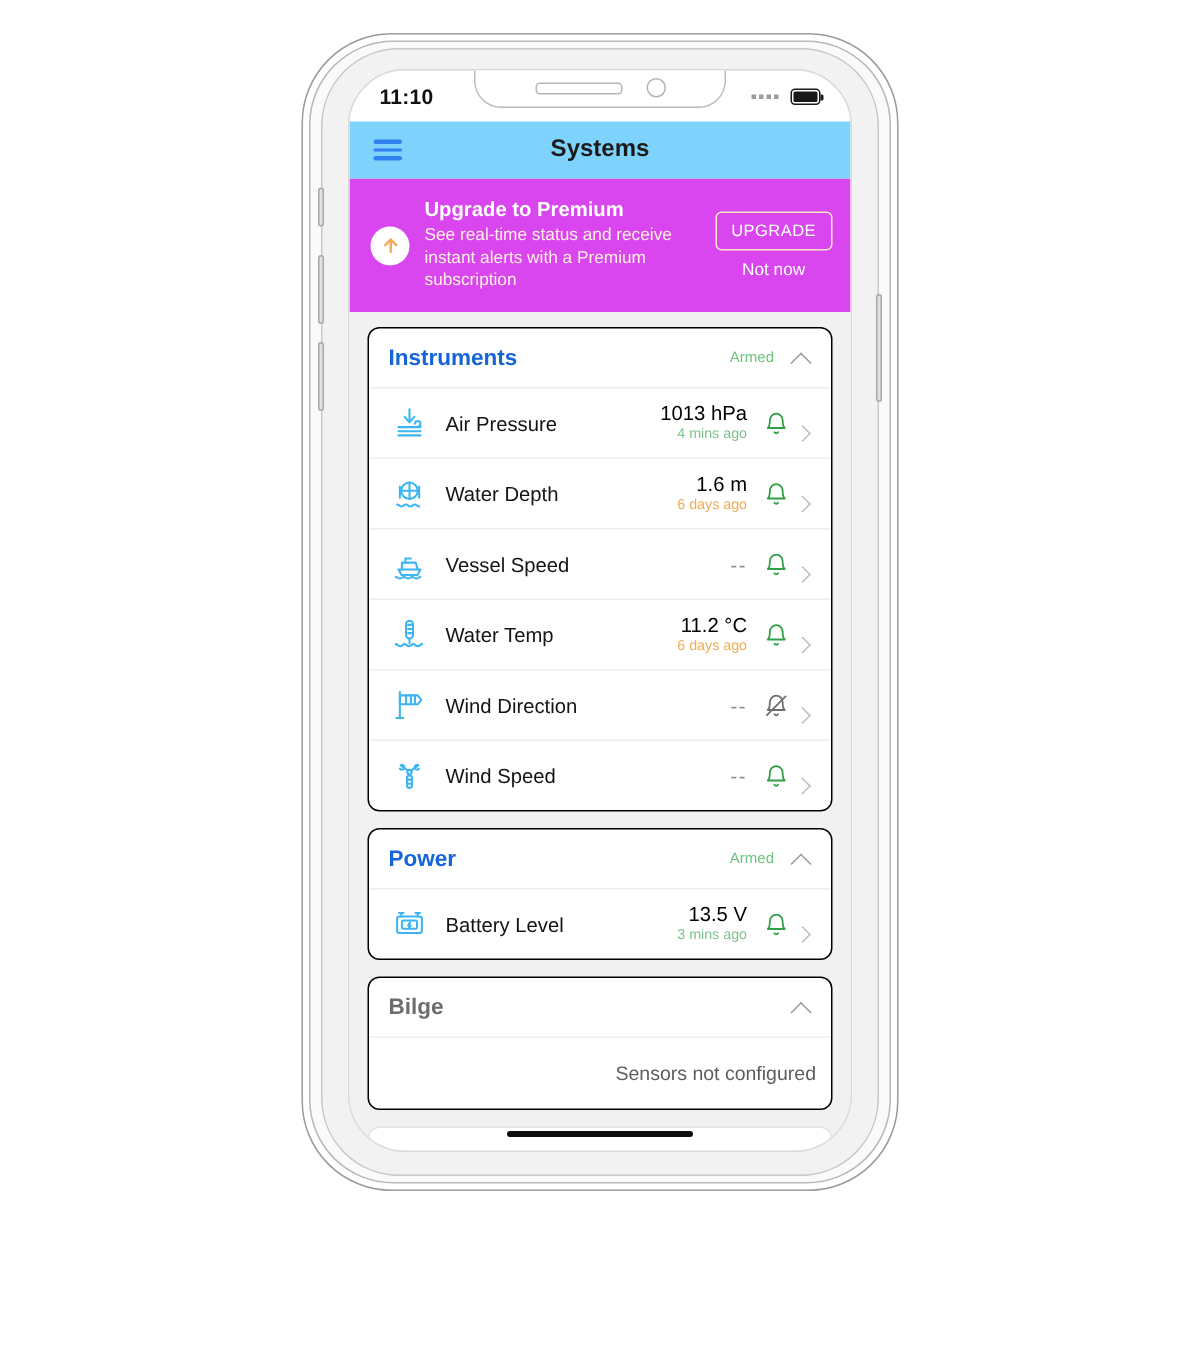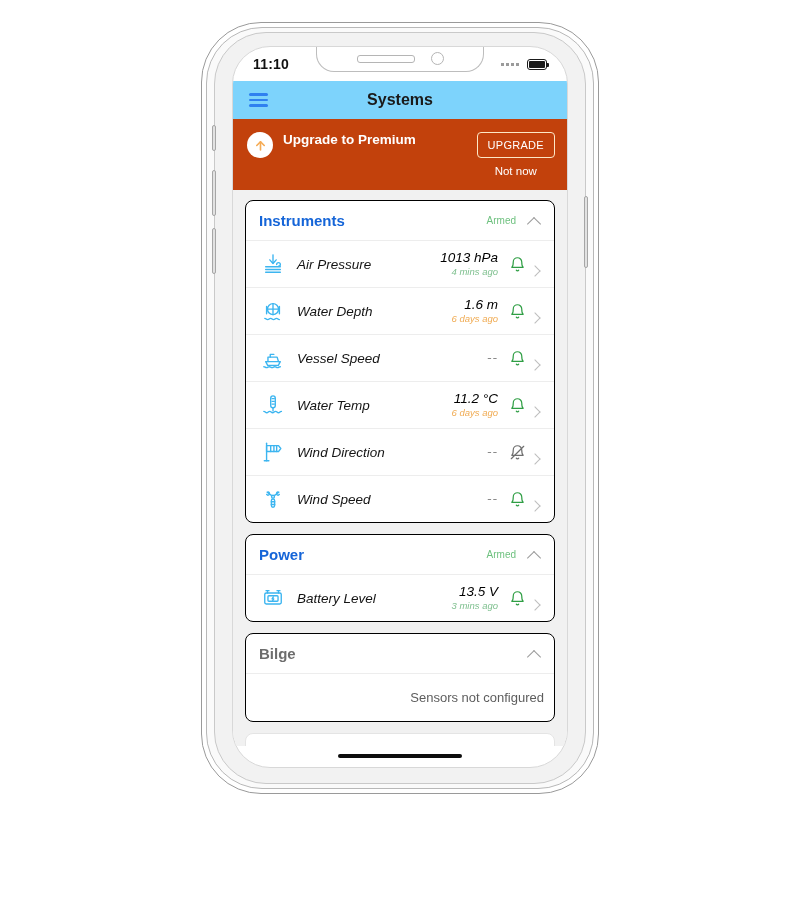--- a/index.html
+++ b/index.html
@@ -68,21 +68,21 @@
 
   
   .navbar{height:38px;display:flex;align-items:center;position:relative;
     padding:0 16px;box-sizing:border-box;background:#7dd3fc;}
   .hamburger{display:flex;flex-direction:column;gap:3px;cursor:pointer;}
   .hamburger span{display:block;width:19px;height:2.6px;background:#2f80f0;border-radius:2px;}
   .nav-title{position:absolute;left:0;right:0;text-align:center;
     font-size:16px;font-weight:bold;color:#1a1a1a;pointer-events:none;}
 
   
-  .banner{background:#c2410c;display:flex;align-items:flex-start;
+  .banner{background:#d946ef;display:flex;align-items:center;
     padding:13px 12px 13px 14px;box-sizing:border-box;gap:10px;}
   .banner-ico{width:26px;height:26px;border-radius:50%;background:#ffffff;
     flex:0 0 26px;display:flex;align-items:center;justify-content:center;}
   .banner-ico svg{display:block;}
   .banner-text{flex:1;min-width:0;}
   .banner-title{font-size:13.5px;font-weight:bold;color:#ffffff;line-height:1.25;}
   .banner-sub{font-size:11.5px;color:#fdf0df;line-height:1.32;margin-top:1px;}
   .banner-actions{flex:0 0 auto;text-align:center;padding-left:4px;}
   .upgrade-btn{border:1px solid #fde7c6;border-radius:4px;color:#ffffff;
     font-size:11px;padding:6px 10px;background:transparent;cursor:pointer;letter-spacing:.3px;}
@@ -97,21 +97,21 @@
   .card-head{display:flex;align-items:center;padding:11px 13px;box-sizing:border-box;}
   .card-title{flex:1;font-size:15px;font-weight:bold;color:#1565d8;}
   .card-title.muted{color:#6d6d6d;}
   .card-status{font-size:10px;color:#6ec17f;margin-right:12px;}
   .chev-up{width:13px;height:13px;position:relative;}
   .chev-up::before{content:"";position:absolute;left:1px;top:5px;width:9px;height:9px;
     border-left:1.6px solid #9a9a9a;border-top:1.6px solid #9a9a9a;
     transform:rotate(45deg);}
 
   .row{display:flex;align-items:center;padding:8px 10px 8px 12px;
-    border-top:1px solid #ededed;box-sizing:border-box;min-height:47px;font-style:italic;}
+    border-top:1px solid #ededed;box-sizing:border-box;min-height:47px;}
   .row-ico{width:30px;flex:0 0 30px;display:flex;align-items:center;justify-content:center;}
   .row-label{flex:1;font-size:13.5px;color:#141414;padding-left:9px;font-weight:500;}
   .row-vals{text-align:right;margin-right:8px;}
   .row-val{font-size:13.5px;color:#000000;line-height:1.15;}
   .row-val.dash{color:#8a8a8a;letter-spacing:1px;}
   .row-time{font-size:9.5px;line-height:1.3;margin-top:1px;}
   .row-time.fresh{color:#7fc08f;}
   .row-time.stale{color:#f0ab53;}
   .bell{width:22px;flex:0 0 22px;display:flex;align-items:center;justify-content:center;cursor:pointer;}
   .row-chev{width:16px;flex:0 0 16px;position:relative;}
@@ -173,20 +173,21 @@
 
     <div class="banner">
       <div class="banner-ico">
         <svg width="15" height="15" viewBox="0 0 24 24" fill="none" stroke="#f5ab54" stroke-width="2.6" stroke-linecap="round" stroke-linejoin="round">
           <line x1="12" y1="19" x2="12" y2="6"></line>
           <polyline points="6,12 12,6 18,12"></polyline>
         </svg>
       </div>
       <div class="banner-text">
         <div class="banner-title">Upgrade to Premium</div>
+        <div class="banner-sub">See real-time status and receive instant alerts with a Premium subscription</div>
       </div>
       <div class="banner-actions">
         <button class="upgrade-btn">UPGRADE</button>
         <div class="notnow">Not now</div>
       </div>
     </div>
 
     <div class="content" id="content">
         <div class="card">
           <div class="card-head">

